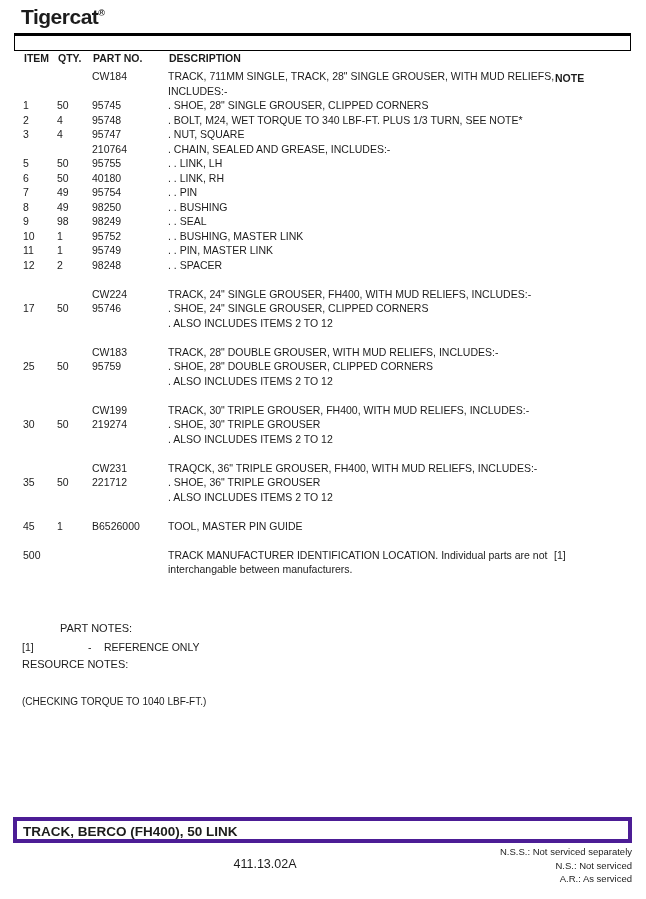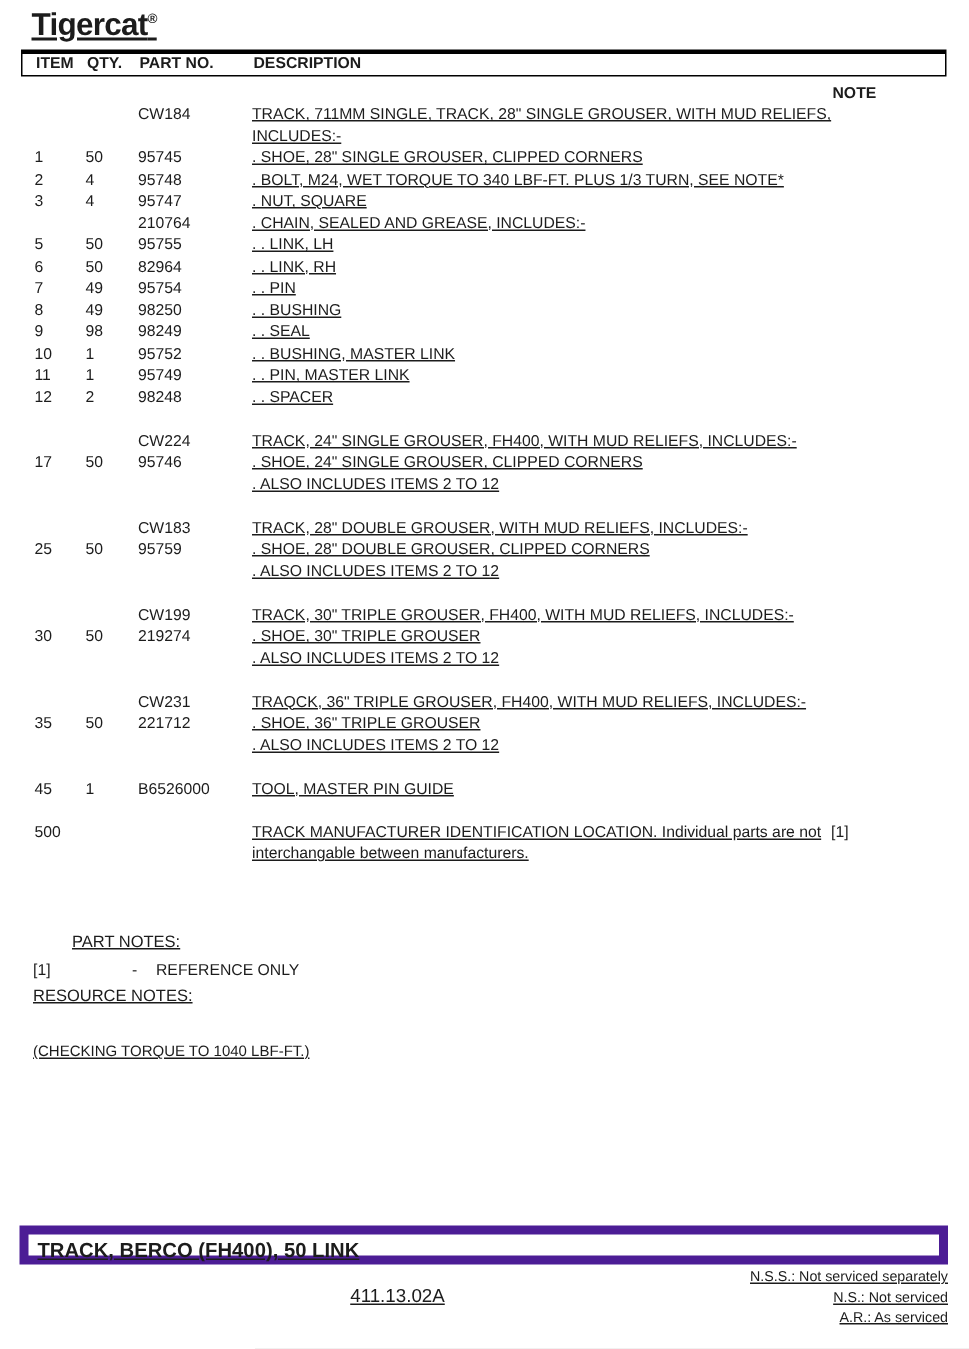--- a/index.html
+++ b/index.html
@@ -2,61 +2,61 @@
 <html><head>
 <meta charset="utf-8">
 <style>
   html,body { margin:0; padding:0; background:#e8e8e8; }
   .page {
     position:relative; width:646px; height:899px; margin:0 auto;
     background:#ffffff; color:#1c1c1c;
     font-family:"Liberation Sans", sans-serif;
     overflow:hidden;
   }
-  .abs { position:absolute;text-decoration:underline; }
+  .abs { position:absolute; }
 
   
   .brand { left:21px; top:5px; font-size:21px; font-weight:700; letter-spacing:-0.5px; }
   .brand sup { font-size:9px; font-weight:700; }
   .title { left:0; right:0; top:8px; text-align:center; font-size:19px; font-weight:700; letter-spacing:1px; }
 
   
   .thead {
     left:14px; top:33px; width:617px; height:18px; box-sizing:border-box;
     border:1px solid #000; border-top:3px solid #000;
     font-size:10.5px; font-weight:700;
   }
-  .thead span { position:absolute; top:0; white-space:nowrap; }
+  .thead span { position:absolute; top:16px; white-space:nowrap; }
   .th-item { left:9px; }  .th-qty { left:43px; }  .th-part { left:78px; }
   .th-desc { left:154px; } .th-note { left:540px;margin-top:20px; }
 
   
   .tbody { left:14px; top:69px; width:617px; font-size:10.5px; line-height:14.5px; }
   .trow { position:relative; padding-left:154px; box-sizing:border-box; min-height:14.5px; }
   .trow.gap { margin-top:14.5px; }
   .c-item { position:absolute; left:9px;  top:0; white-space:nowrap; }
   .c-qty  { position:absolute; left:43px; top:0; white-space:nowrap; }
   .c-part { position:absolute; left:78px; top:0; white-space:nowrap; }
   .c-desc { display:block; width:388px; }
   .c-note { position:absolute; left:540px; top:0; white-space:nowrap; }
 
   
-  .pn-heading { left:16px; top:622px; font-size:11px;padding-left:32px; }
+  .pn-heading { left:28px; top:622px; font-size:11px;padding-left:32px; }
   .pn-entry   { left:0; top:641px; width:100%; height:14px; font-size:10.5px; }
   .pn-entry .ref  { position:absolute; left:22px; }
   .pn-entry .dash { position:absolute; left:88px; }
   .pn-entry .txt  { position:absolute; left:104px; }
   .rn-heading { left:22px; top:658px; font-size:11px; }
   .rn-line1   { left:22px; top:675px; font-size:10.5px; }
   .rn-line2   { left:22px; top:696px; font-size:10px; }
 
   
   .footer-box {
     left:13px; top:817px; width:619px; height:26px; box-sizing:border-box;
-    border:6px solid #4c1d95; font-size:13.5px; font-weight:700;
+    border:4px solid #4c1d95; font-size:13.5px; font-weight:700;
     line-height:22px; padding-left:6px;
   }
   .legend { right:14px; top:845px; text-align:right; font-size:9.5px; line-height:13.5px; }
   .page-num { left:35px; top:857px; width:460px; text-align:center; font-size:12.5px; }
 </style>
 </head>
 <body>
 
 <div class="page">
 
@@ -110,21 +110,21 @@
       <div class="trow">
       <span class="c-item">5</span>
       <span class="c-qty">50</span>
       <span class="c-part">95755</span>
       <span class="c-desc">. . LINK, LH</span>
       <span class="c-note"></span>
     </div>
       <div class="trow">
       <span class="c-item">6</span>
       <span class="c-qty">50</span>
-      <span class="c-part">82964</span>
+      <span class="c-part">40180</span>
       <span class="c-desc">. . LINK, RH</span>
       <span class="c-note"></span>
     </div>
       <div class="trow">
       <span class="c-item">7</span>
       <span class="c-qty">49</span>
       <span class="c-part">95754</span>
       <span class="c-desc">. . PIN</span>
       <span class="c-note"></span>
     </div>

